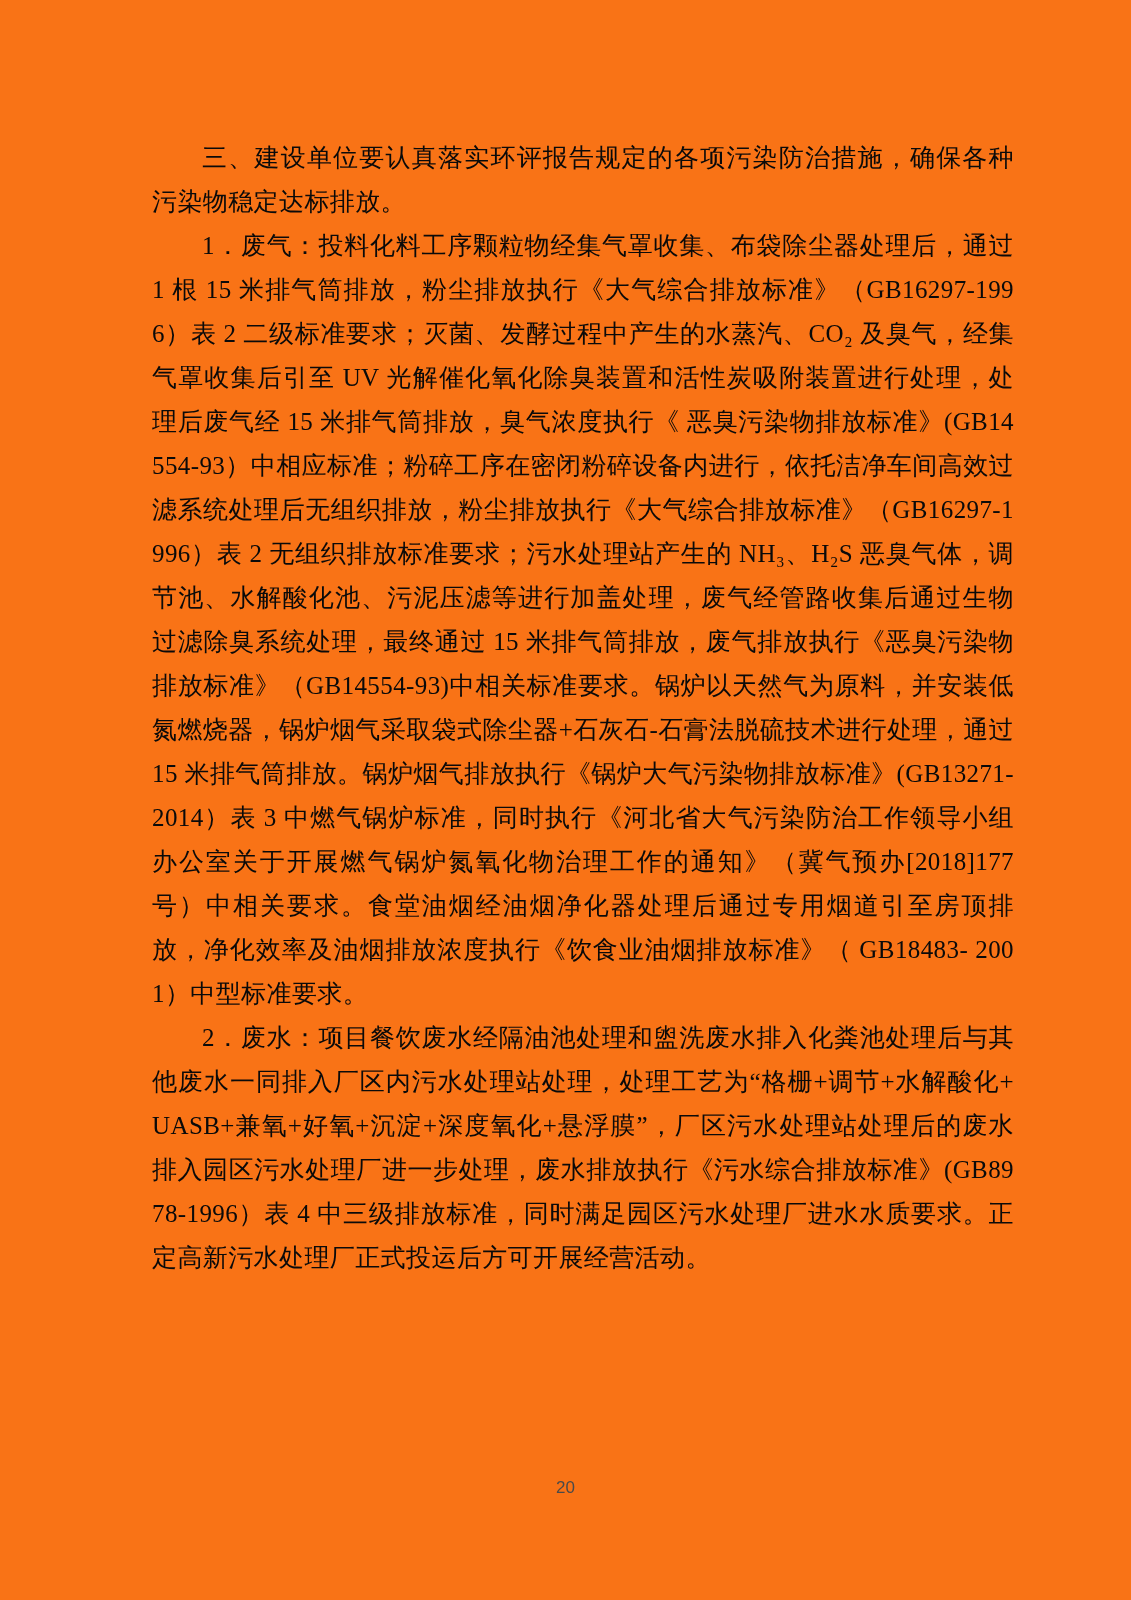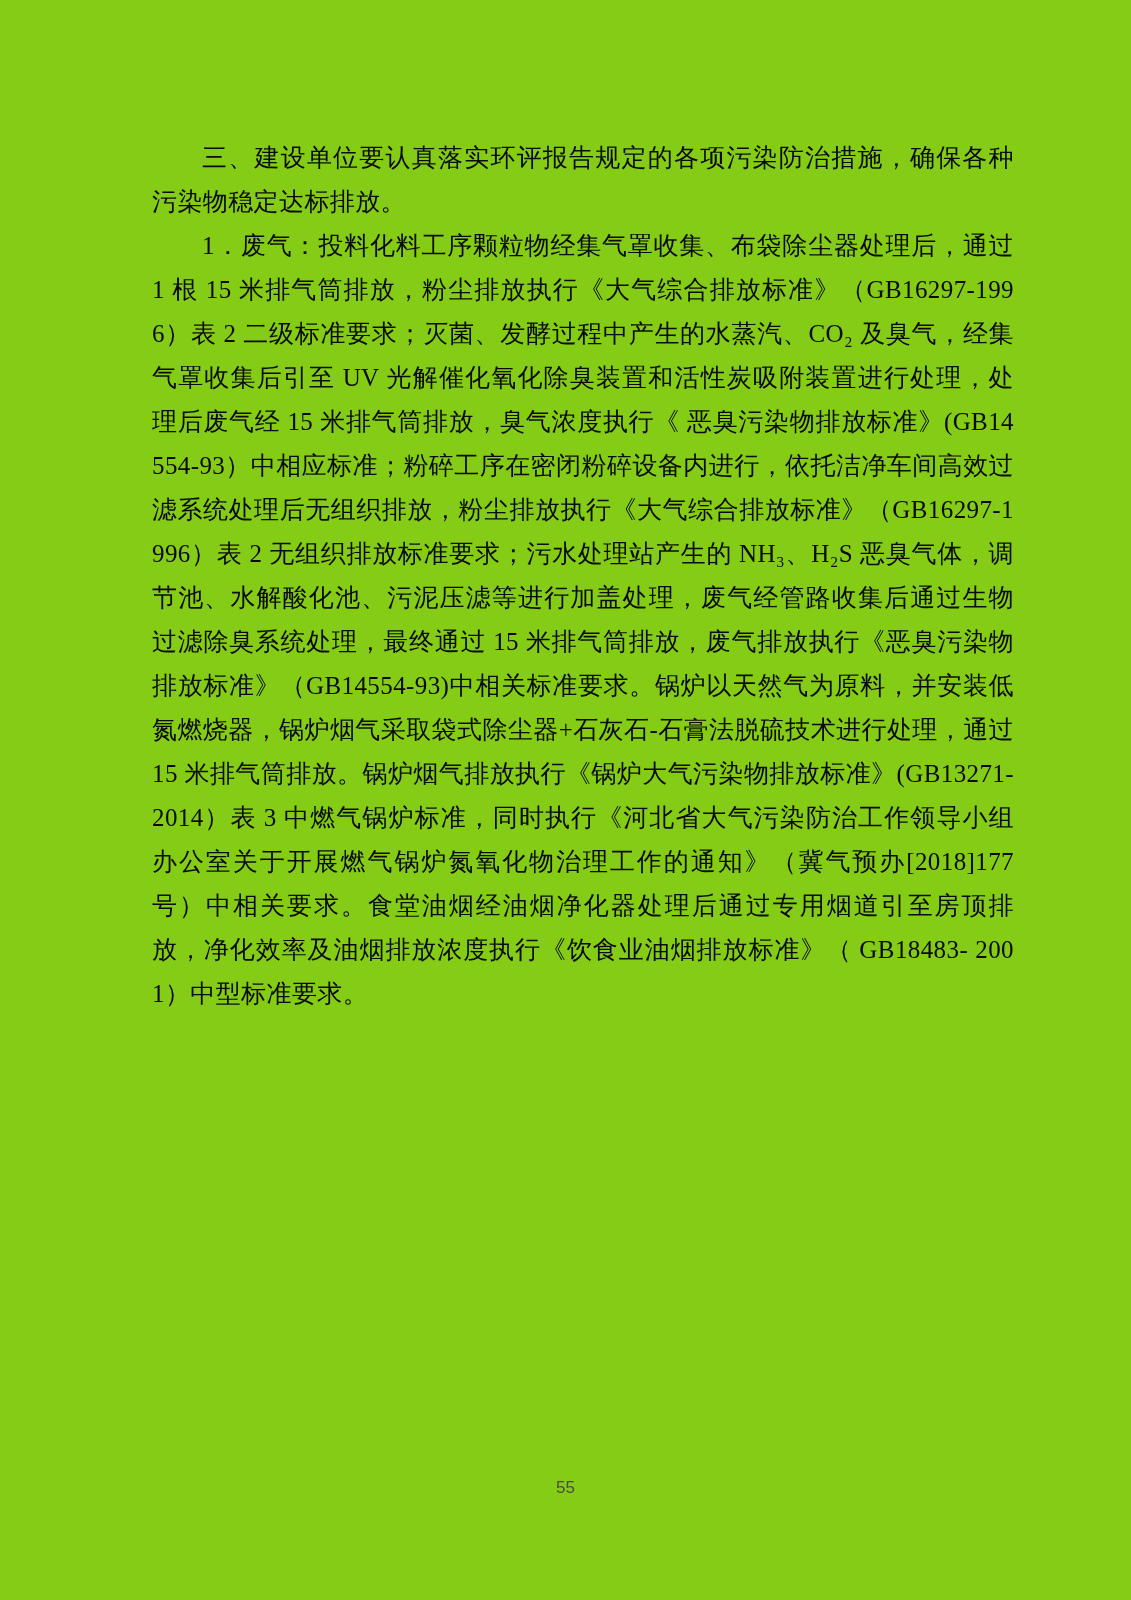--- a/index.html
+++ b/index.html
@@ -4,21 +4,21 @@
 <style>
   html, body {
     margin: 0;
     padding: 0;
     background: #ffffff;
   }
   .page {
     position: relative;
     width: 1131px;
     height: 1600px;
-    background: #84cc16;
+    background: #f97316;
     overflow: hidden;
   }
   .doc-text {
     position: absolute;
     left: 152px;
     top: 136px;
     width: 862px;
     font-family: "Liberation Serif", "DejaVu Serif", serif;
     font-size: 25px;
     line-height: 44px;
@@ -46,18 +46,19 @@
     color: #4a4a4a;
   }
 </style>
 </head>
 <body>
 
 <div class="page">
   <div class="doc-text">
     <p>三、建设单位要认真落实环评报告规定的各项污染防治措施，确保各种污染物稳定达标排放。</p>
     <p>1．废气：投料化料工序颗粒物经集气罩收集、布袋除尘器处理后，通过 1 根 15 米排气筒排放，粉尘排放执行《大气综合排放标准》（GB16297-1996）表 2 二级标准要求；灭菌、发酵过程中产生的水蒸汽、CO₂ 及臭气，经集气罩收集后引至 UV 光解催化氧化除臭装置和活性炭吸附装置进行处理，处理后废气经 15 米排气筒排放，臭气浓度执行《 恶臭污染物排放标准》(GB14554-93）中相应标准；粉碎工序在密闭粉碎设备内进行，依托洁净车间高效过滤系统处理后无组织排放，粉尘排放执行《大气综合排放标准》（GB16297-1996）表 2 无组织排放标准要求；污水处理站产生的 NH₃、H₂S 恶臭气体，调节池、水解酸化池、污泥压滤等进行加盖处理，废气经管路收集后通过生物过滤除臭系统处理，最终通过 15 米排气筒排放，废气排放执行《恶臭污染物排放标准》（GB14554-93)中相关标准要求。锅炉以天然气为原料，并安装低氮燃烧器，锅炉烟气采取袋式除尘器+石灰石-石膏法脱硫技术进行处理，通过 15 米排气筒排放。锅炉烟气排放执行《锅炉大气污染物排放标准》(GB13271- 2014）表 3 中燃气锅炉标准，同时执行《河北省大气污染防治工作领导小组办公室关于开展燃气锅炉氮氧化物治理工作的通知》（冀气预办[2018]177 号）中相关要求。食堂油烟经油烟净化器处理后通过专用烟道引至房顶排放，净化效率及油烟排放浓度执行《饮食业油烟排放标准》（ GB18483- 2001）中型标准要求。</p>
+    <p>2．废水：项目餐饮废水经隔油池处理和盥洗废水排入化粪池处理后与其他废水一同排入厂区内污水处理站处理，处理工艺为“格栅+调节+水解酸化+ UASB+兼氧+好氧+沉淀+深度氧化+悬浮膜”，厂区污水处理站处理后的废水排入园区污水处理厂进一步处理，废水排放执行《污水综合排放标准》(GB8978-1996）表 4 中三级排放标准，同时满足园区污水处理厂进水水质要求。正定高新污水处理厂正式投运后方可开展经营活动。</p>
   </div>
 
   <div class="page-footer">
-    <span class="page-number">55</span>
+    <span class="page-number">20</span>
   </div>
 </div>
 
 </body></html>

